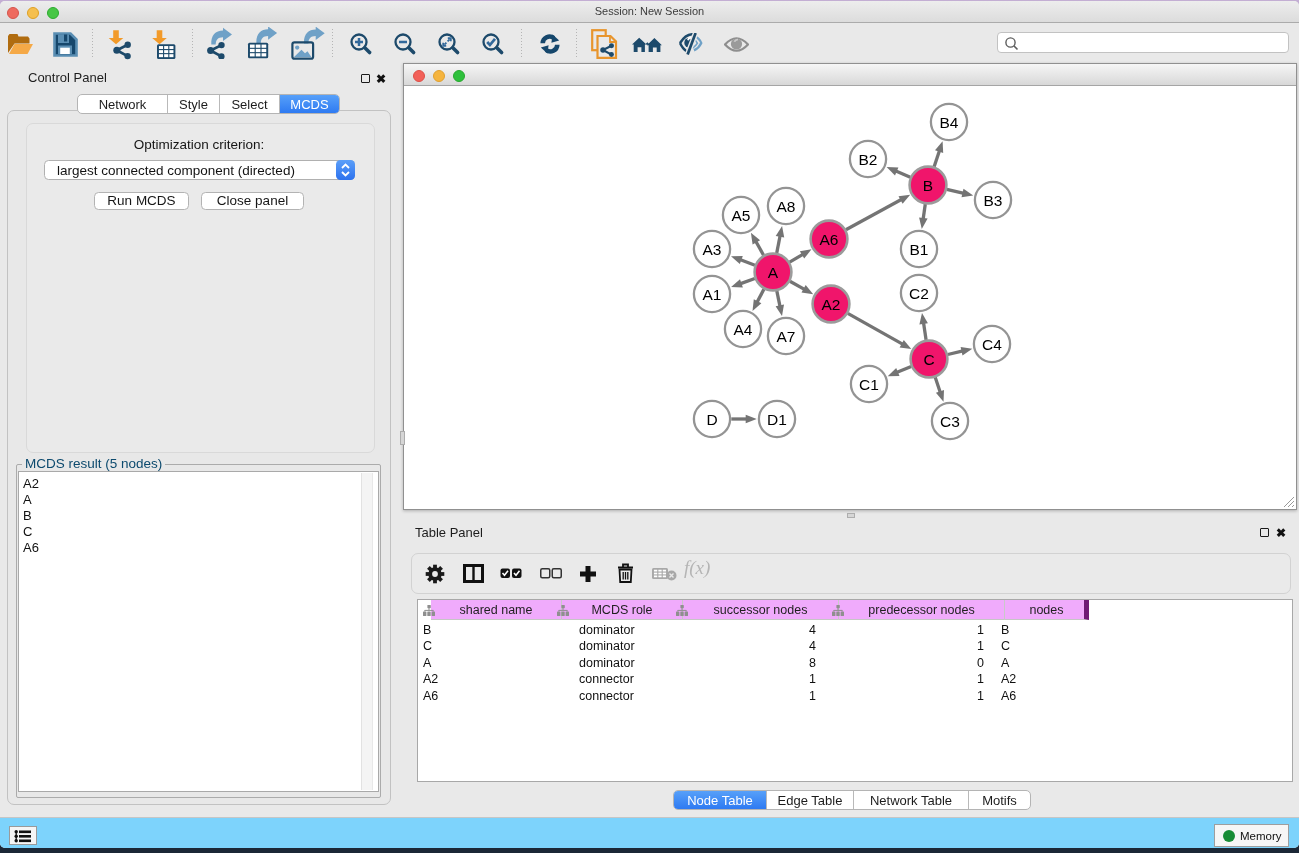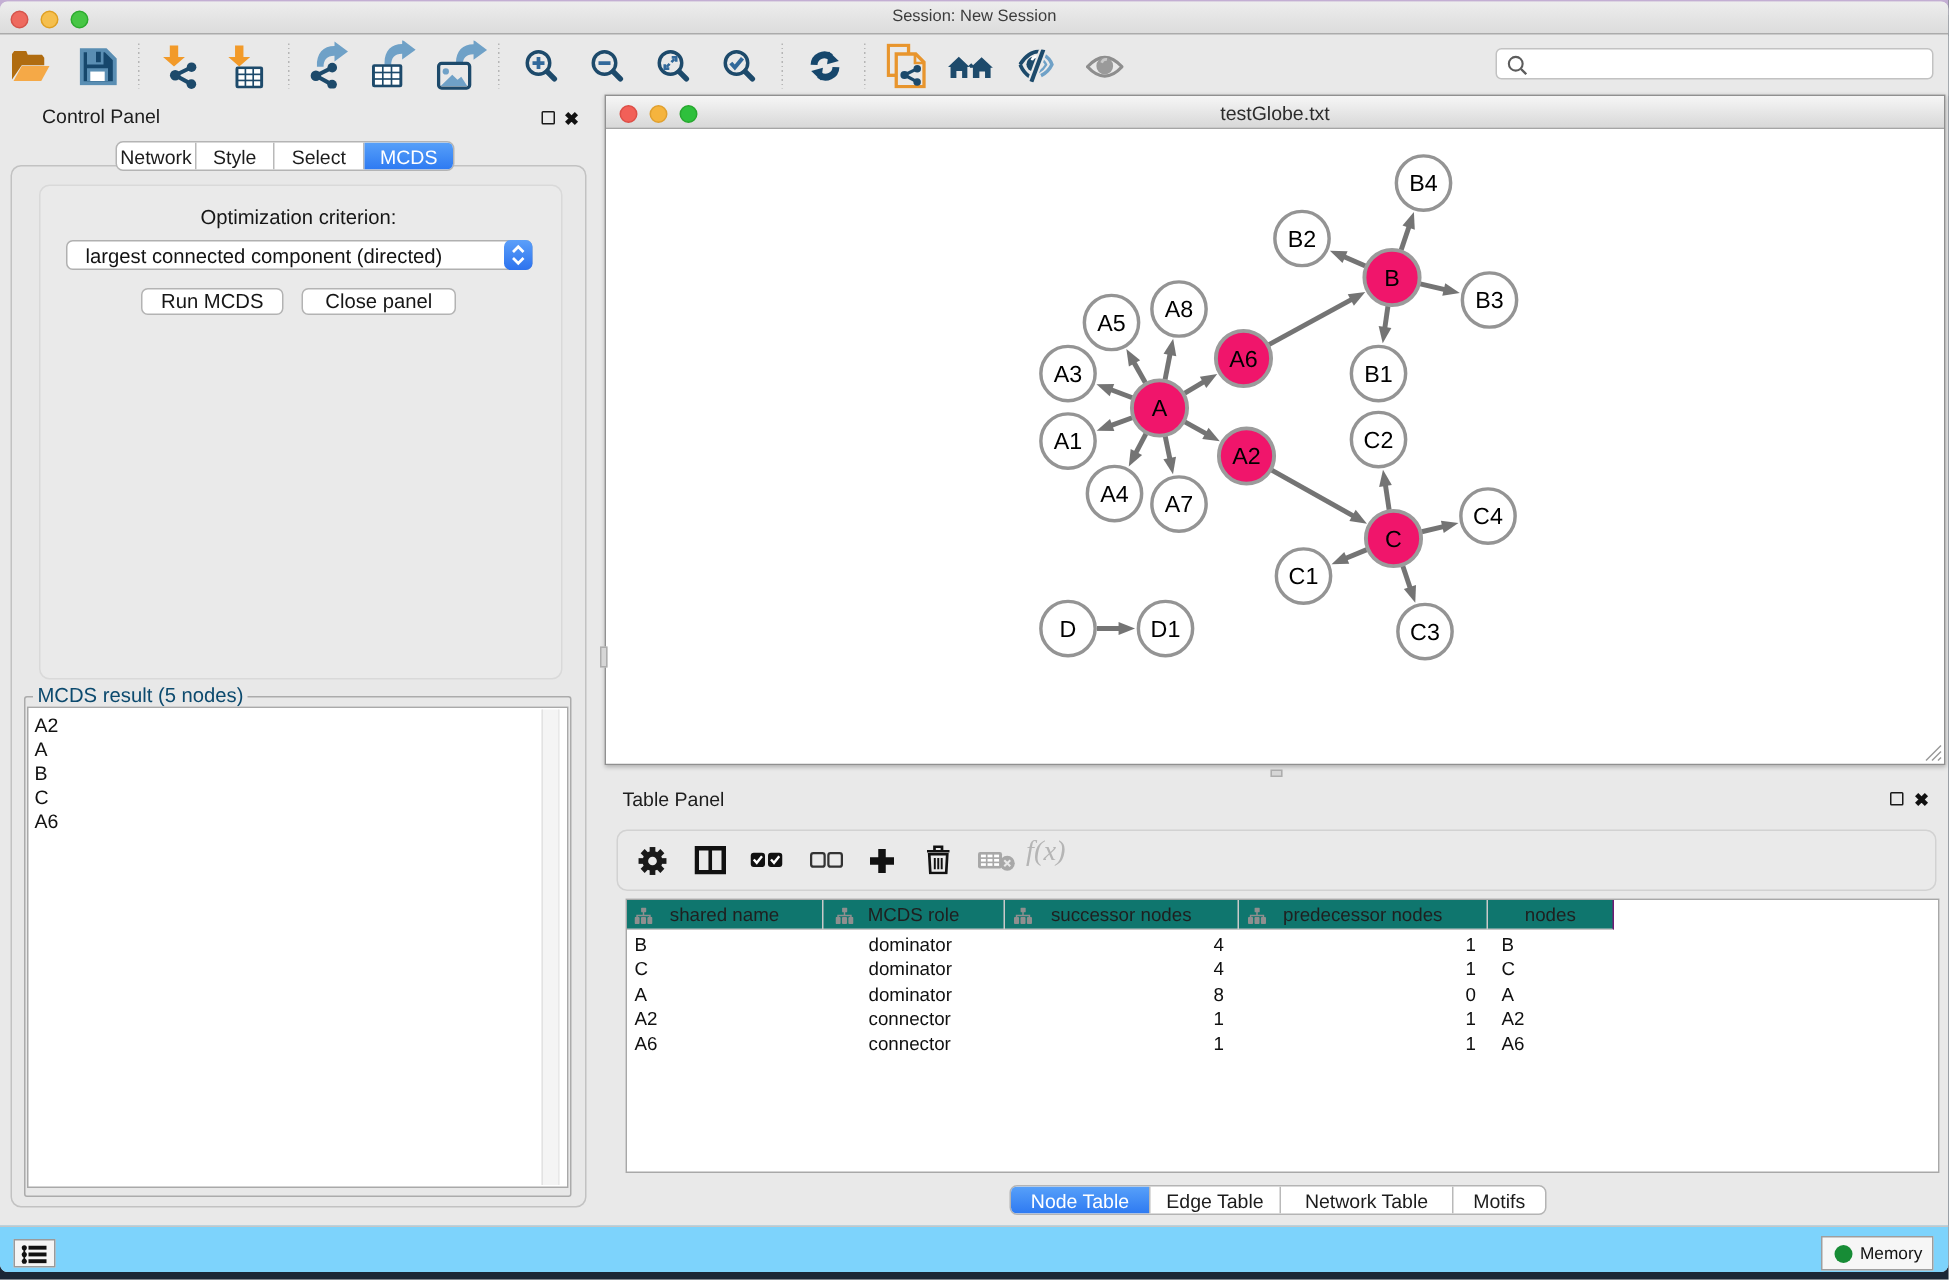--- a/index.html
+++ b/index.html
@@ -39,21 +39,21 @@
 #mcds-sb{position:absolute;right:5px;top:1px;width:12px;height:317px;background:#f4f4f4;border-left:1px solid #e2e2e2;border-right:1px solid #e8e8e8}
 
 #net{position:absolute;left:403px;top:62px;width:894px;height:447px;background:#fff;border:1px solid #909090;box-shadow:0 1px 3px rgba(0,0,0,.25)}
 #net-tb{position:absolute;left:0;top:0;width:100%;height:22px;background:linear-gradient(#f6f6f6,#d8d8d8);border-bottom:1px solid #a5a5a5}
 #net-title{position:absolute;top:4px;width:100%;text-align:center;font-size:13px;color:#2b2b2b}
 #net-canvas{position:absolute;left:0;top:23px;width:892px;height:422px;background:#fff}
 
 #tp-title{position:absolute;left:415px;top:524px;font-size:13px;color:#1d1d1d}
 #tp-toolbar{position:absolute;left:411px;top:552px;width:880px;height:41px;background:#eaeaea;border:1px solid #d2d2d2;border-radius:7px}
 #tbl{position:absolute;left:417px;top:598px;width:876px;height:183px;background:#fff;border:1px solid #a8a8a8}
-#tbl-head{position:absolute;left:0;top:0;width:658px;height:20px;background:#0f766e;border-bottom:1px solid #c6c6c6;border-right:1px solid #701a75}
+#tbl-head{position:absolute;left:13px;top:0;width:658px;height:20px;background:#f0abfc;border-bottom:1px solid #c6c6c6;border-right:5px solid #701a75}
 .th{position:absolute;top:0;height:20px;border-right:1px solid #c9c9c9;font-size:12.5px;color:#1f1f1f;text-align:center;line-height:20px}
 .th:last-child{border-right:none}
 .tr{position:absolute;font-size:12.5px;color:#101010;height:17px;line-height:17px}
 .num{text-align:right}
 
 #statusbar{position:absolute;left:0;bottom:0;width:100%;height:31.5px;border-top:1px solid #c6c6c6;background:#7dd3fc}
 #sb-btn{position:absolute;left:9px;top:8px;width:28px;height:19.5px;background:#f5f5f5;border:1px solid #9a9a9a}
 #mem-btn{position:absolute;right:10px;top:6px;width:75px;height:23.5px;background:#f6f6f6;border:1px solid #9e9e9e;font-size:11.5px;color:#111;line-height:22px}
 #mem-dot{position:absolute;left:8px;top:5px;width:12px;height:12px;border-radius:50%;background:#178c36}
 #mem-txt{position:absolute;left:25px;top:0}
@@ -218,21 +218,21 @@
         <circle cx="6.5" cy="6.5" r="4.6" fill="none" stroke="#5c5c5c" stroke-width="1.4"></circle>
         <line x1="10" y1="10" x2="13.5" y2="13.5" stroke="#5c5c5c" stroke-width="1.6"></line>
       </svg>
     </div>
 <div id="cp-title">Control Panel</div>
 <div class="wbtn-sq" style="left:361px;top:73px"></div>
 <div class="wbtn-x" style="left:376px;top:72px">✖</div>
 <div id="cp-box"></div>
 <div id="cp-inner"></div>
 <div class="seg" style="left:77px;top:93px">
-      <div style="width:53px">Network</div>
+      <div style="width:90px">Network</div>
       <div style="width:52px">Style</div>
       <div style="width:60px">Select</div>
       <div class="sel" style="width:59px">MCDS</div>
     </div>
 <div id="opt-label">Optimization criterion:</div>
 <div id="dropdown">
       <div id="dd-text">largest connected component (directed)</div>
       <div id="dd-step"><svg width="19" height="20">
           <path d="M6,8 L9.5,4.5 L13,8" stroke="#fff" stroke-width="1.8" fill="none"></path>
           <path d="M6,12 L9.5,15.5 L13,12" stroke="#fff" stroke-width="1.8" fill="none"></path>
@@ -252,21 +252,20 @@
       </div>
     </div>
 <div id="net">
 <svg class="abs" style="left:0;top:0" width="8" height="8">
         <path d="M0,0 L8,0 L0,8 z" fill="#3a6fd8" opacity="0.85"></path>
       </svg>
 <div id="net-tb">
         <div class="tl" style="left:9px;top:5.5px;background:#f26058;border:1px solid #dd4f47"></div>
         <div class="tl" style="left:29px;top:5.5px;background:#f5b43e;border:1px solid #e0a02f"></div>
         <div class="tl" style="left:49px;top:5.5px;background:#2ec03c;border:1px solid #27a82f"></div>
-        <div id="net-title">testGlobe.txt</div>
       </div>
 <div id="net-canvas">
 <svg class="abs" style="left:0;top:0" width="892" height="422" viewBox="403 85 892 422">
           <line x1="753.8" y1="276.5" x2="739.0" y2="281.9" stroke="#747474" stroke-width="3.3"></line>
           <polygon points="730.1,285.1 739.0,277.3 741.9,285.4" fill="#747474"></polygon>
           <line x1="753.9" y1="263.2" x2="738.9" y2="257.5" stroke="#747474" stroke-width="3.3"></line>
           <polygon points="730.0,254.2 741.8,254.0 738.8,262.1" fill="#747474"></polygon>
           <line x1="763.0" y1="287.1" x2="755.9" y2="300.6" stroke="#747474" stroke-width="3.3"></line>
           <polygon points="751.5,309.0 752.8,297.3 760.4,301.3" fill="#747474"></polygon>
           <line x1="762.6" y1="253.2" x2="754.6" y2="239.0" stroke="#747474" stroke-width="3.3"></line>

